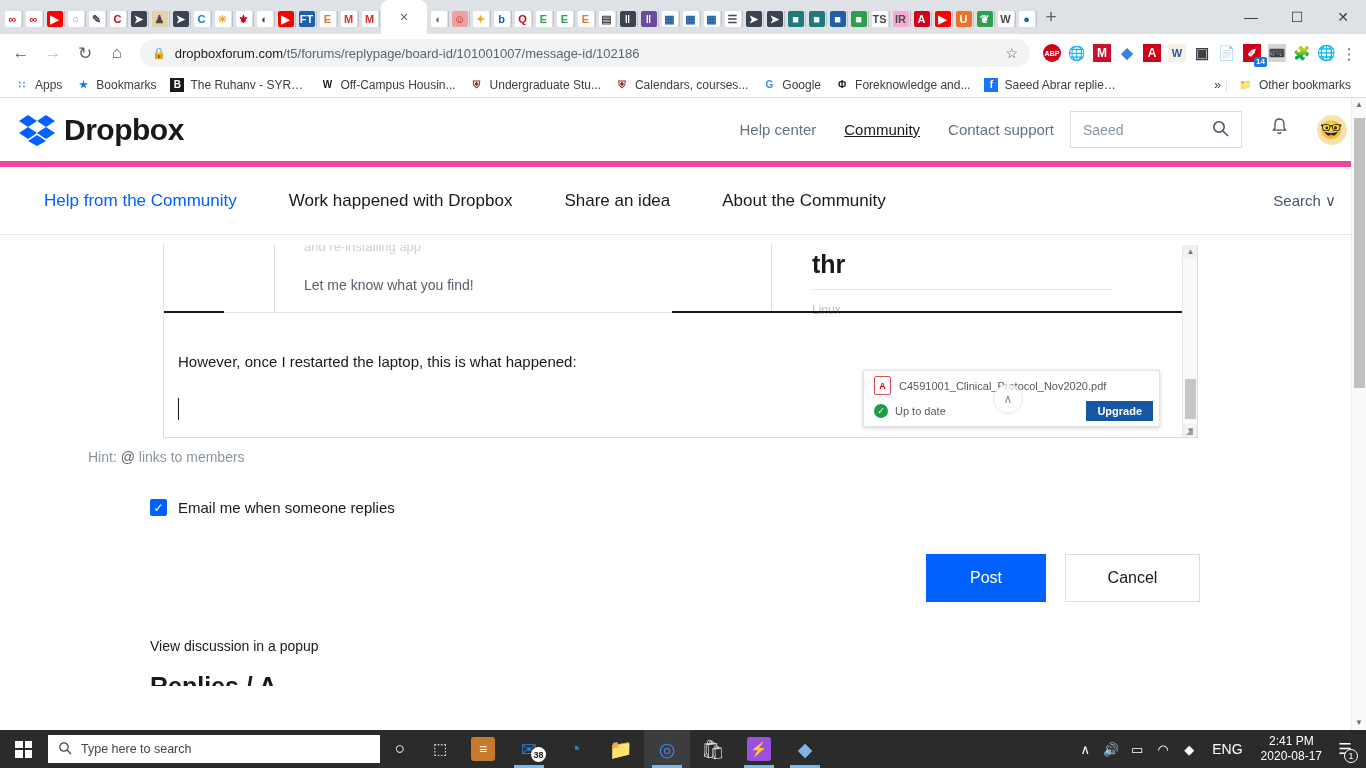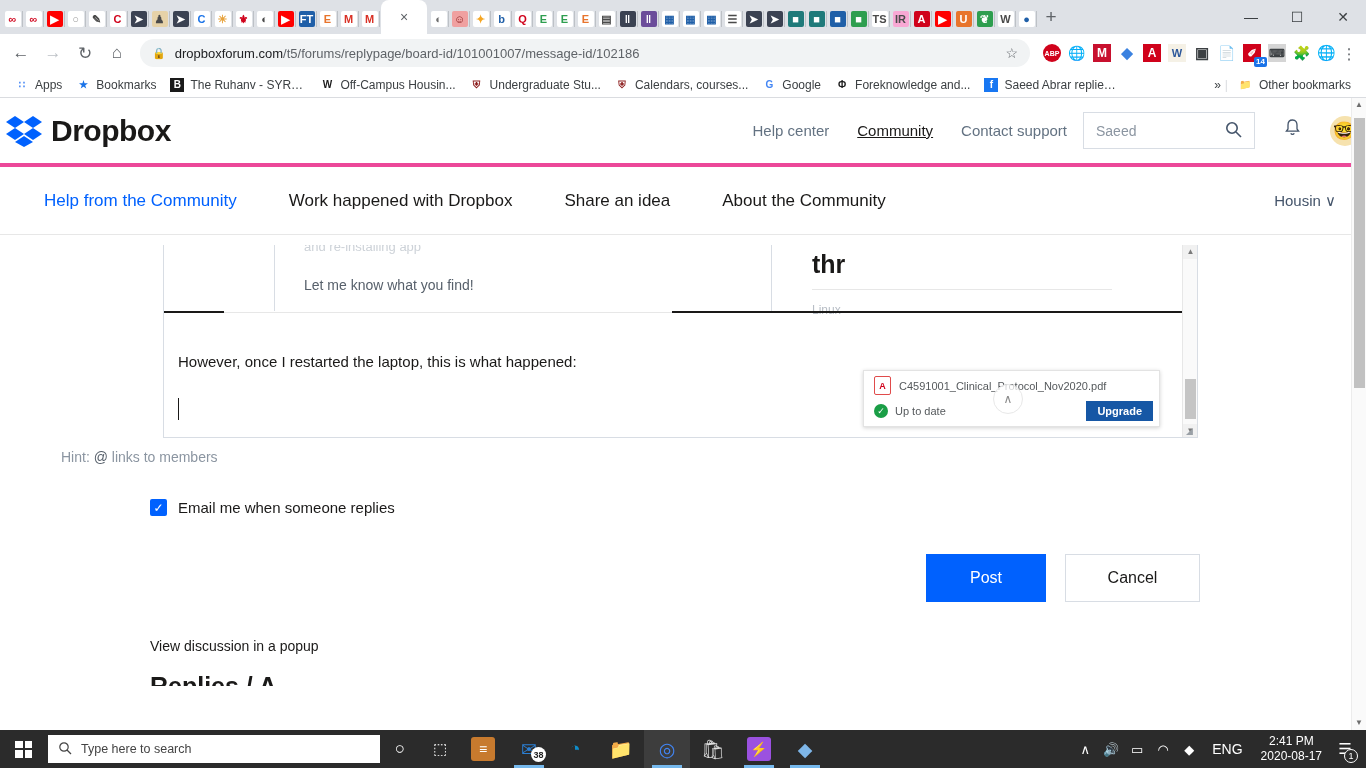--- a/index.html
+++ b/index.html
@@ -75,22 +75,22 @@
         max-width:150px; overflow:hidden; }
   .bm-ico { width:14px;height:14px; display:flex;align-items:center;justify-content:center;
             font-size:10px; flex:none;}
   .bm-label { overflow:hidden; text-overflow:ellipsis; }
   .bm-more { margin-left:auto; display:flex;align-items:center; gap:4px;}
 
   
   .page { position:relative; height: 632px; background:#fff; overflow:hidden; }
 
   .dbx-header {
-    height:69px; display:flex; align-items:center; padding:0 6px;
-    border-bottom:4px solid #ec4899;
+    height:69px; display:flex; align-items:center; padding:0 19px;
+    border-bottom:6px solid #ec4899;
   }
   .logo { display:flex; align-items:center; gap:9px; }
   .logo-text { font-size:30px; font-weight:bold; color:#0d2481; letter-spacing:-0.5px;
                color:#1a1918; }
   .hdr-right { margin-left:auto; display:flex; align-items:center; gap:28px; }
   .hdr-link { font-size:15px; color:#637282; }
   .hdr-link.active { color:#1a1918; text-decoration:underline; }
   .searchbox {
     width:172px; height:37px; border:1px solid #d8dde4; display:flex; align-items:center;
     padding:0 12px; font-size:14px; color:#8b95a1; margin-left:-12px;
@@ -130,21 +130,21 @@
 
   .v-scroll { position:absolute; right:0; top:0; width:15px; height:193px; background:#fafafa;
               border-left:1px solid #e7e7e7;}
   .v-scroll .arrow { position:absolute; left:0; width:15px; height:14px; text-align:center;
                      font-size:8px; color:#7a7a7a; line-height:14px; background:#f1f1f1;}
   .v-scroll .arrow.up { top:0; } .v-scroll .arrow.down { bottom:0; }
   .v-thumb { position:absolute; left:2px; top:134px; width:11px; height:40px; background:#c5c5c5; }
   .resize-grip { position:absolute; right:1px; bottom:1px; width:10px; height:10px;
                  color:#9aa0a6; font-size:9px; }
 
-  .hint { margin: 11px 0 0 61px; font-size:14px; color:#8b95a1; }
+  .hint { margin: 11px 0 0 88px; font-size:14px; color:#8b95a1; }
   .hint b { color:#57606b; font-weight:normal; }
   .emailrow { margin: 34px 0 0 150px; display:flex; align-items:center; gap:11px; }
   .cbx { width:17px;height:17px;background:#0061fe;border-radius:2px;
          display:flex;align-items:center;justify-content:center;color:#fff;font-size:12px;}
   .emaillbl { font-size:15px; color:#1a1918; }
   .btnrow { margin-top:38px; display:flex; justify-content:flex-end; padding-right:166px; gap:19px;}
   .btn-post { width:120px;height:48px;background:#0061fe;color:#fff;font-size:16px;
               display:flex;align-items:center;justify-content:center;}
   .btn-cancel { width:135px;height:48px;background:#fff;color:#1a1918;font-size:16px;
               border:1px solid #d8dde4; display:flex;align-items:center;justify-content:center;}
@@ -519,21 +519,21 @@
         <span class="avatar">🤓</span>
       </div>
     </div>
 
     <div class="dbx-nav">
       <span class="nav-item sel">Help from the Community</span>
       <span class="nav-item">Work happened with Dropbox</span>
       <span class="nav-item">Share an idea</span>
       <span class="nav-item">About the Community</span>
       <span class="lang">
-        <span>Housin</span>
+        <span>Search</span>
         <span>∨</span>
       </span>
     </div>
 
     <div class="content">
       <div class="editor">
         <div class="quote-area">
           <div class="quote-cut"></div>
           <div class="quote-faded">and re-installing app</div>
           <div class="quote-line">Let me know what you find!</div>

